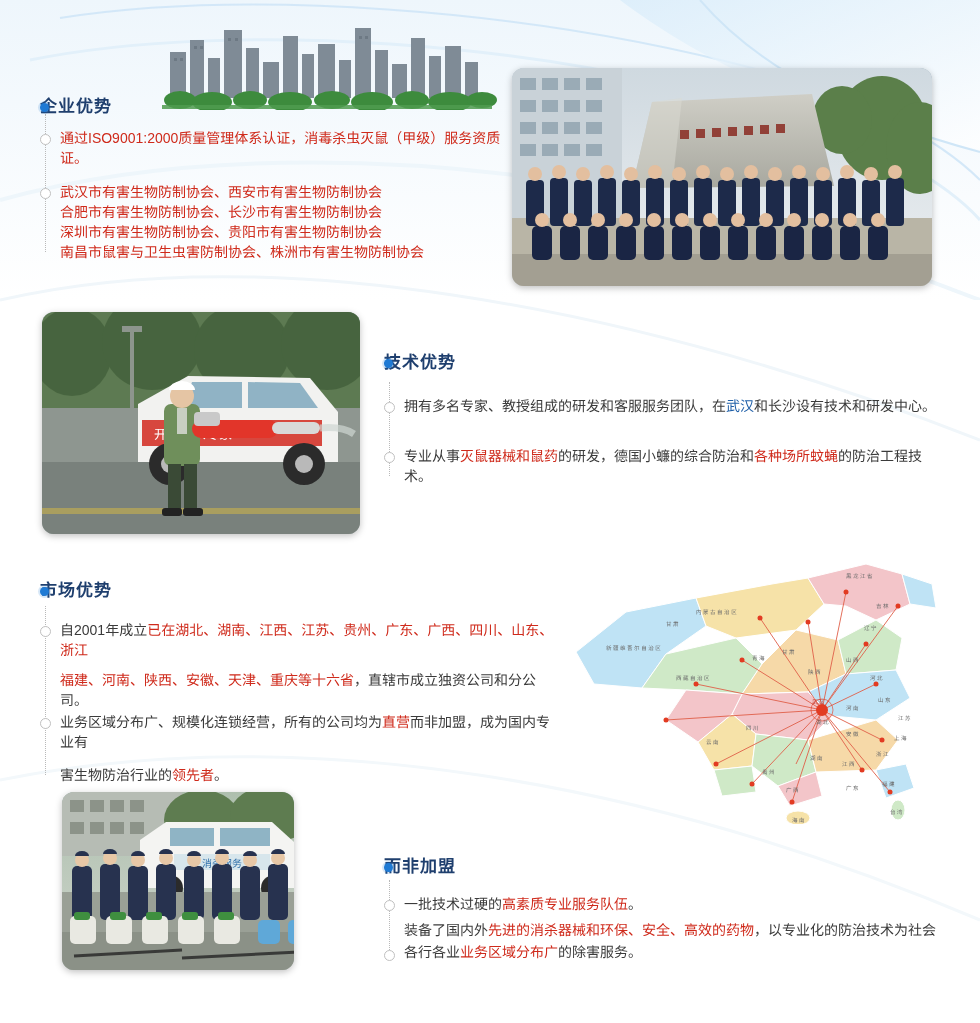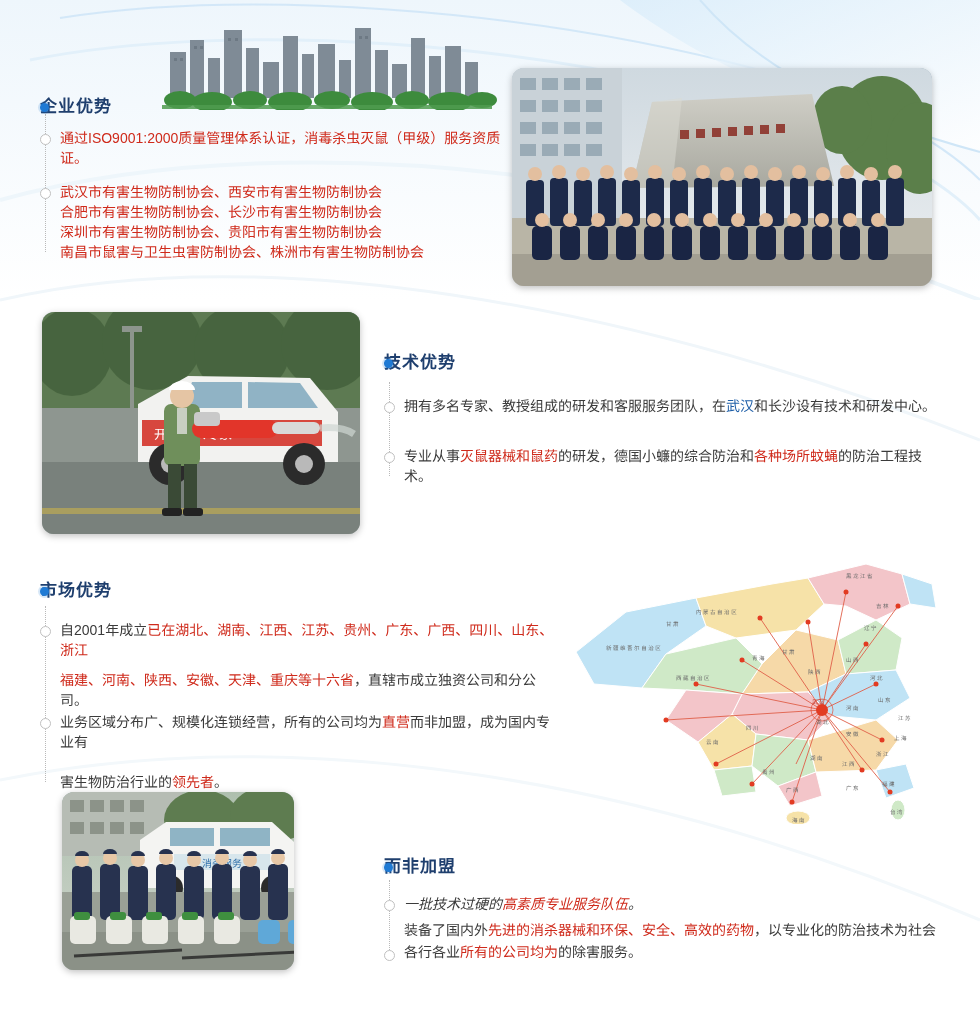--- a/index.html
+++ b/index.html
@@ -407,21 +407,21 @@
       <span>市场优势</span>
     </div>
     <div class="bullets" style="margin-top:18px;">
       <div class="bitem" style="margin-bottom:10px;">
         <span class="ring"></span>
         <span>自2001年成立</span><span class="em-red">已在湖北、湖南、江西、江苏、贵州、广东、广西、四川、山东、浙江</span>
       </div>
       <div class="bitem" style="margin-bottom:2px;">
         <span class="em-red">福建、河南、陕西、安徽、天津、重庆等十六省</span><span>，直辖市成立独资公司和分公司。</span>
       </div>
-      <div class="bitem" style="margin-bottom:20px;">
+      <div class="bitem" style="margin-bottom:13px;">
         <span class="ring"></span>
         <span>业务区域分布广、规模化连锁经营，所有的公司均为</span><span class="em-red">直营</span><span>而非加盟，成为国内专业有</span>
       </div>
       <div class="bitem">
         <span>害生物防治行业的</span><span class="em-red">领先者</span><span>。</span>
       </div>
     </div>
   </div>
 
   <div class="map" style="top:534px; left:546px; width:400px; height:290px;">
@@ -615,27 +615,27 @@
       </g>
     </svg>
   </div>
 
   <div class="section" style="top:856px; left:384px; width:560px;">
     <div class="sec-title">
       <span class="bullet"></span>
       <span>而非加盟</span>
     </div>
     <div class="bullets" style="margin-top:16px;">
-      <div class="bitem" style="margin-bottom:6px;font-style:italic;">
+      <div class="bitem" style="margin-bottom:6px;">
         <span class="ring"></span>
         <span>一批技术过硬的</span><span class="em-red">高素质专业服务队伍</span><span>。</span>
       </div>
       <div class="bitem" style="margin-bottom:2px;">
         <span class="ring" style="top:30px;"></span>
         <span>装备了国内外</span><span class="em-red">先进的消杀器械和环保、安全、高效的药物</span><span>，以专业化的防治技术为社会</span>
       </div>
       <div class="bitem">
-        <span>各行各业</span><span class="em-red">所有的公司均为</span><span>的除害服务。</span>
+        <span>各行各业</span><span class="em-red">业务区域分布广</span><span>的除害服务。</span>
       </div>
     </div>
   </div>
 
 </div>
 
 </body></html>

